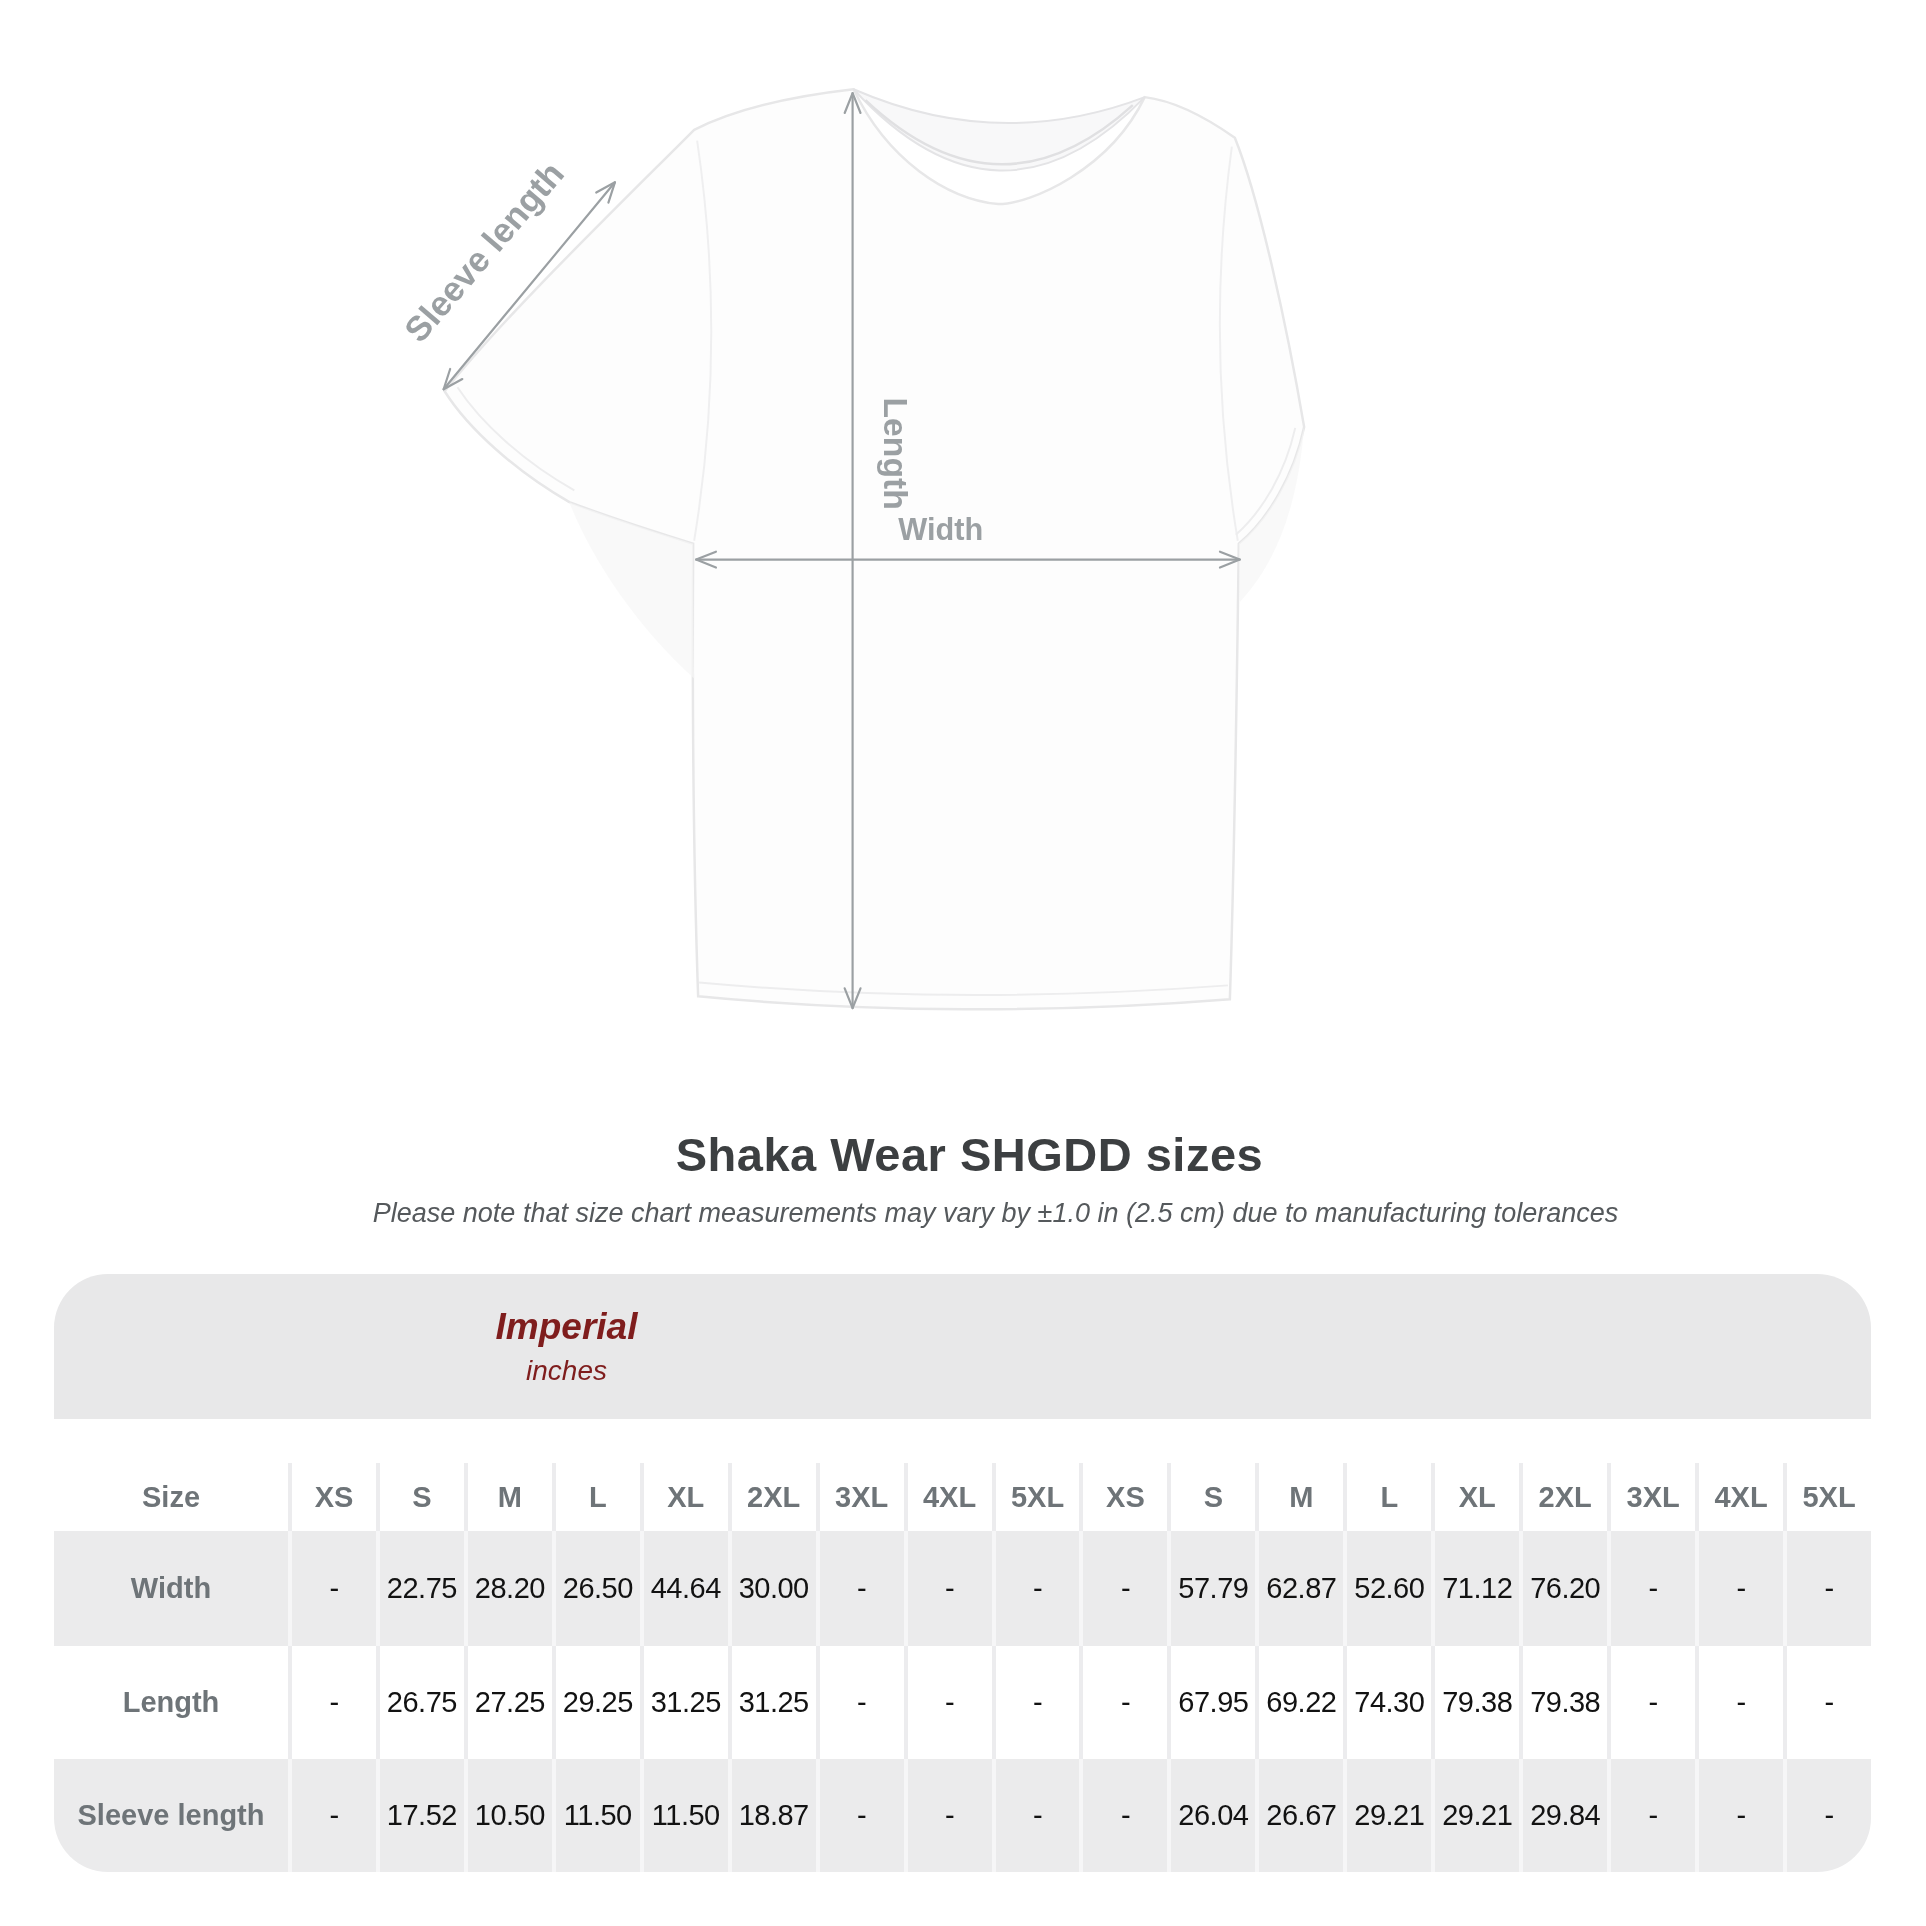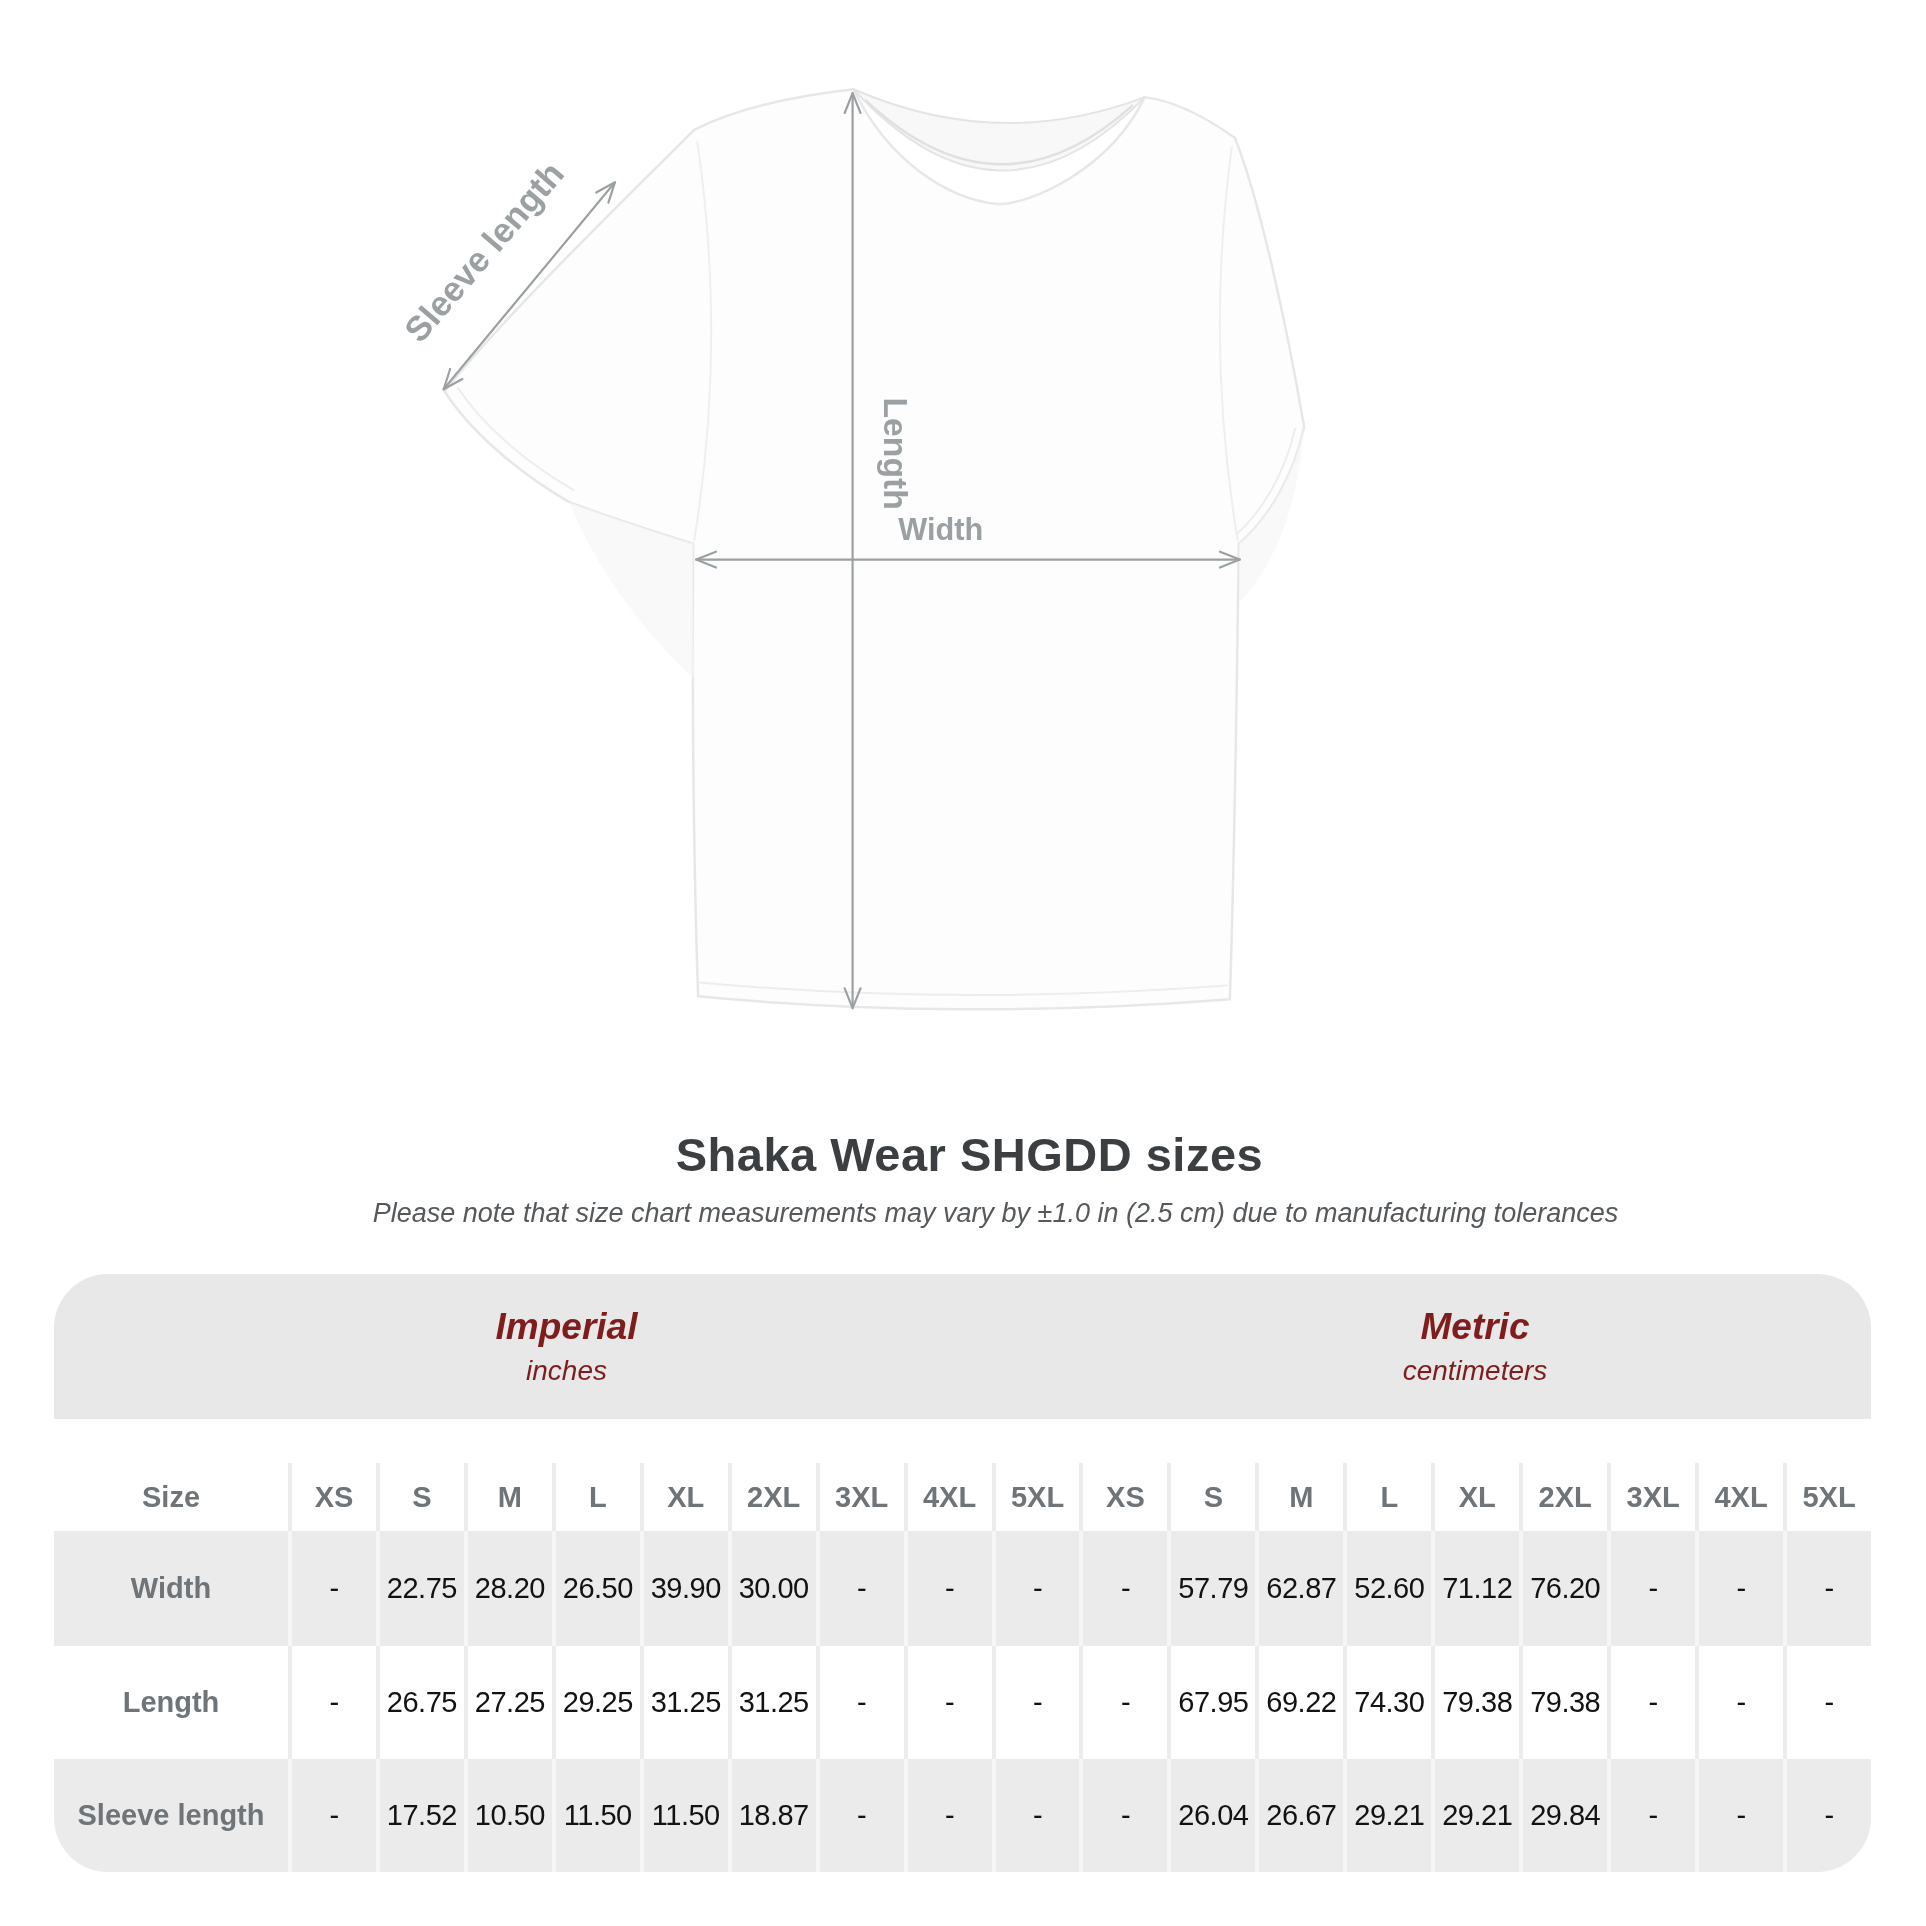--- a/index.html
+++ b/index.html
@@ -102,24 +102,20 @@
 
   <div class="chart-title">Shaka Wear SHGDD sizes</div>
   <div class="chart-subtitle">Please note that size chart measurements may vary by ±1.0 in (2.5 cm) due to manufacturing tolerances</div>
 
   <div class="size-table">
     <div class="unit-band">
       <div class="unit-group g-imperial">
         <div class="gname">Imperial</div>
         <div class="gunit">inches</div>
       </div>
-      <div class="unit-group g-metric">
-        <div class="gname">Metric</div>
-        <div class="gunit">centimeters</div>
-      </div>
     </div>
     <div class="size-grid">
         <div class="cell head label-col">Size</div>
         <div class="cell head">XS</div>
         <div class="cell head">S</div>
         <div class="cell head">M</div>
         <div class="cell head">L</div>
         <div class="cell head">XL</div>
         <div class="cell head">2XL</div>
         <div class="cell head">3XL</div>
@@ -132,21 +128,21 @@
         <div class="cell head">XL</div>
         <div class="cell head">2XL</div>
         <div class="cell head">3XL</div>
         <div class="cell head">4XL</div>
         <div class="cell head">5XL</div>
         <div class="cell label label-col row-gray">Width</div>
         <div class="cell val row-gray">-</div>
         <div class="cell val row-gray">22.75</div>
         <div class="cell val row-gray">28.20</div>
         <div class="cell val row-gray">26.50</div>
-        <div class="cell val row-gray">39.90</div>
+        <div class="cell val row-gray">44.64</div>
         <div class="cell val row-gray">30.00</div>
         <div class="cell val row-gray">-</div>
         <div class="cell val row-gray">-</div>
         <div class="cell val row-gray">-</div>
         <div class="cell val row-gray">-</div>
         <div class="cell val row-gray">57.79</div>
         <div class="cell val row-gray">62.87</div>
         <div class="cell val row-gray">52.60</div>
         <div class="cell val row-gray">71.12</div>
         <div class="cell val row-gray">76.20</div>

